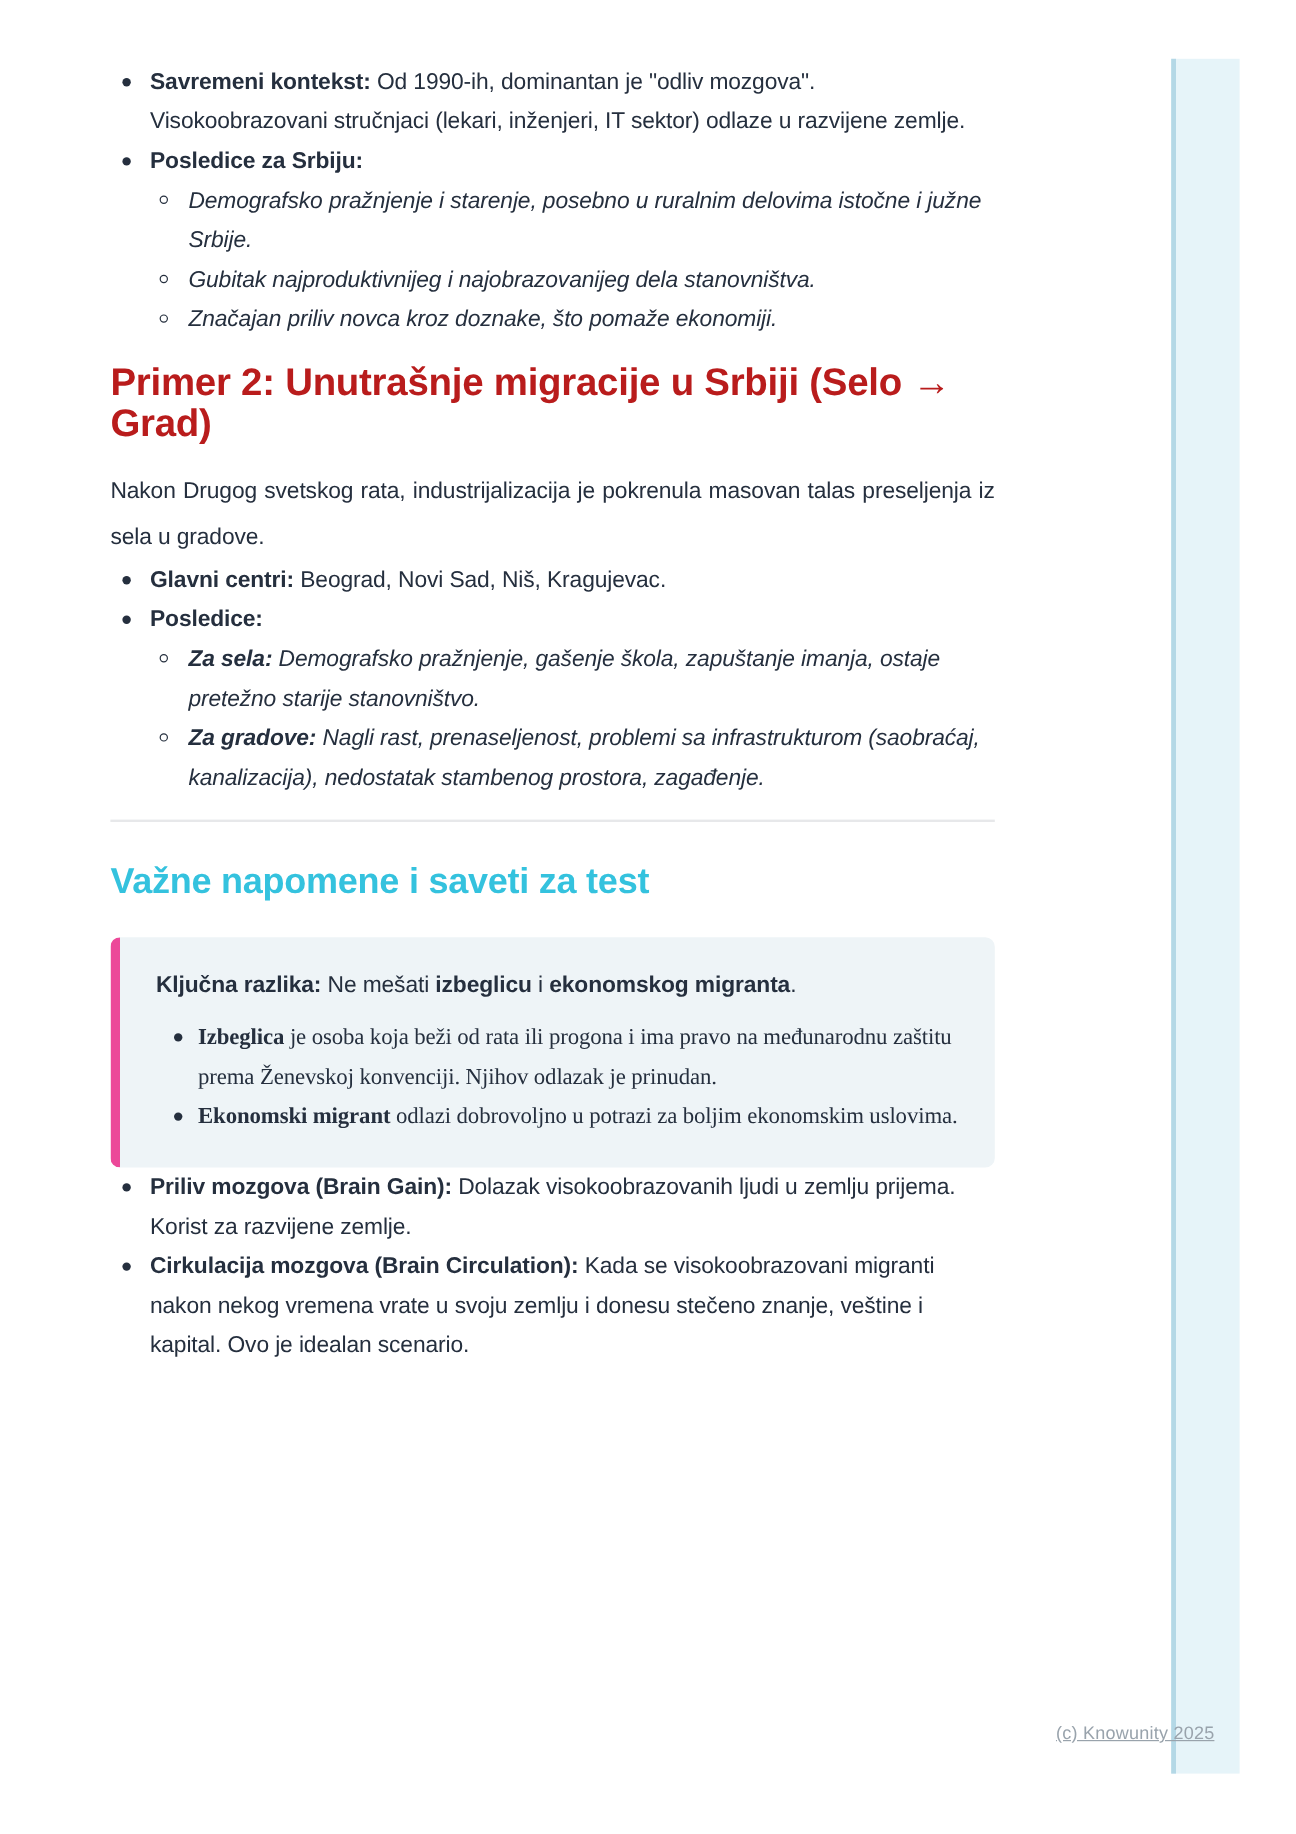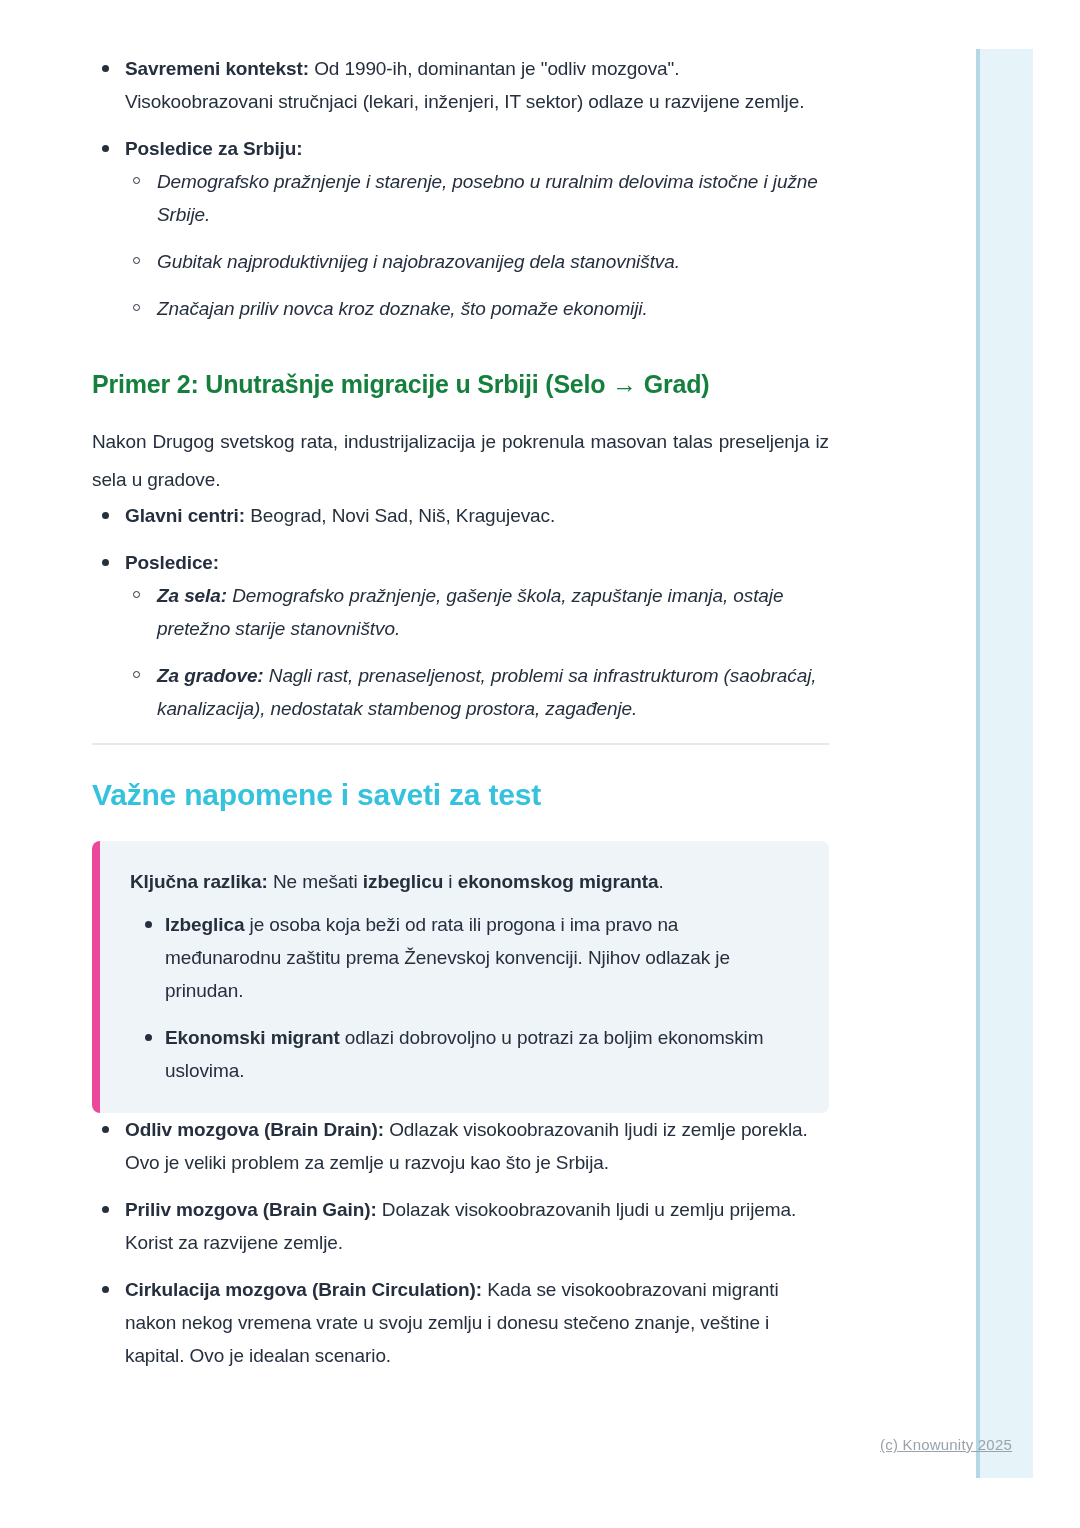--- a/index.html
+++ b/index.html
@@ -32,44 +32,44 @@
     z-index: 2;
     font-size: 19px;
     line-height: 33px;
     letter-spacing: -0.1px;
   }
 
   strong { font-weight: 700; }
 
   ul.blist, ul.sublist { list-style: none; margin: 0; padding: 0; }
   ul.blist > li, ul.sublist > li { display: flex; align-items: flex-start; }
-  ul.blist > li + li, ul.sublist > li + li { margin-top: 14px; }
+  ul.blist > li + li, ul.sublist > li + li { }
   .li-body { flex: 1 1 auto; min-width: 0; }
 
   .marker-col { flex: 0 0 33px; }
   .m-dot {
     display: block; width: 7px; height: 7px;
     margin: 13px 0 0 10px;
     border-radius: 50%; background: #252f3e;
   }
   .m-circle {
     display: block; width: 7px; height: 7px;
     margin: 12px 0 0 8px;
     border-radius: 50%;
     border: 1.5px solid #252f3e;
     background: transparent;
   }
   .sublist { margin-top: 12px; font-style: italic; }
   .sublist .marker-col { flex: 0 0 32px; }
 
   .h3 {
-    margin: 42px 0 0;
-    font-size: 25px; line-height: 34px;
+    margin: 18px 0 0;
+    font-size: 32px; line-height: 34px;
     font-weight: 700;
-    color: #15803d;
+    color: #b91c1c;
     letter-spacing: -0.2px;
   }
   .lead {
     margin: 22px 0 0;
     line-height: 38px;
     text-align: justify;
   }
   .after-lead { margin-top: 16px; }
 
   .divider {
@@ -85,21 +85,21 @@
     letter-spacing: -0.2px;
   }
 
   .callout {
     margin-top: 26px;
     background: #eef4f7;
     border-left: 8px solid #ec4899;
     border-radius: 8px;
     padding: 24px 30px 26px 30px;
   }
-  .callout ul.blist { margin-top: 10px; }
+  .callout ul.blist { margin-top: 10px; font-family: Liberation Serif, serif; }
   .callout .marker-col { flex: 0 0 35px; }
   .callout .m-dot { margin-left: 15px; }
 
   .final-list { margin-top: 36px; }
 
   .footer {
     position: absolute;
     top: 1436px; right: 68px;
     font-size: 15px;
     color: #99a3ac;
@@ -208,26 +208,20 @@
           <div class="li-body"><strong>Ekonomski migrant</strong><span> odlazi dobrovoljno u potrazi za boljim ekonomskim uslovima.</span></div>
         </li>
       </ul>
     </div>
 
     <ul class="blist final-list">
       <li>
         <span class="marker-col">
             <span class="m-dot"></span>
           </span>
-        <div class="li-body"><strong>Odliv mozgova (Brain Drain):</strong><span> Odlazak visokoobrazovanih ljudi iz zemlje porekla. Ovo je veliki problem za zemlje u razvoju kao što je Srbija.</span></div>
-      </li>
-      <li>
-        <span class="marker-col">
-            <span class="m-dot"></span>
-          </span>
         <div class="li-body"><strong>Priliv mozgova (Brain Gain):</strong><span> Dolazak visokoobrazovanih ljudi u zemlju prijema. Korist za razvijene zemlje.</span></div>
       </li>
       <li>
         <span class="marker-col">
             <span class="m-dot"></span>
           </span>
         <div class="li-body"><strong>Cirkulacija mozgova (Brain Circulation):</strong><span> Kada se visokoobrazovani migranti nakon nekog vremena vrate u svoju zemlju i donesu stečeno znanje, veštine i kapital. Ovo je idealan scenario.</span></div>
       </li>
     </ul>
 

